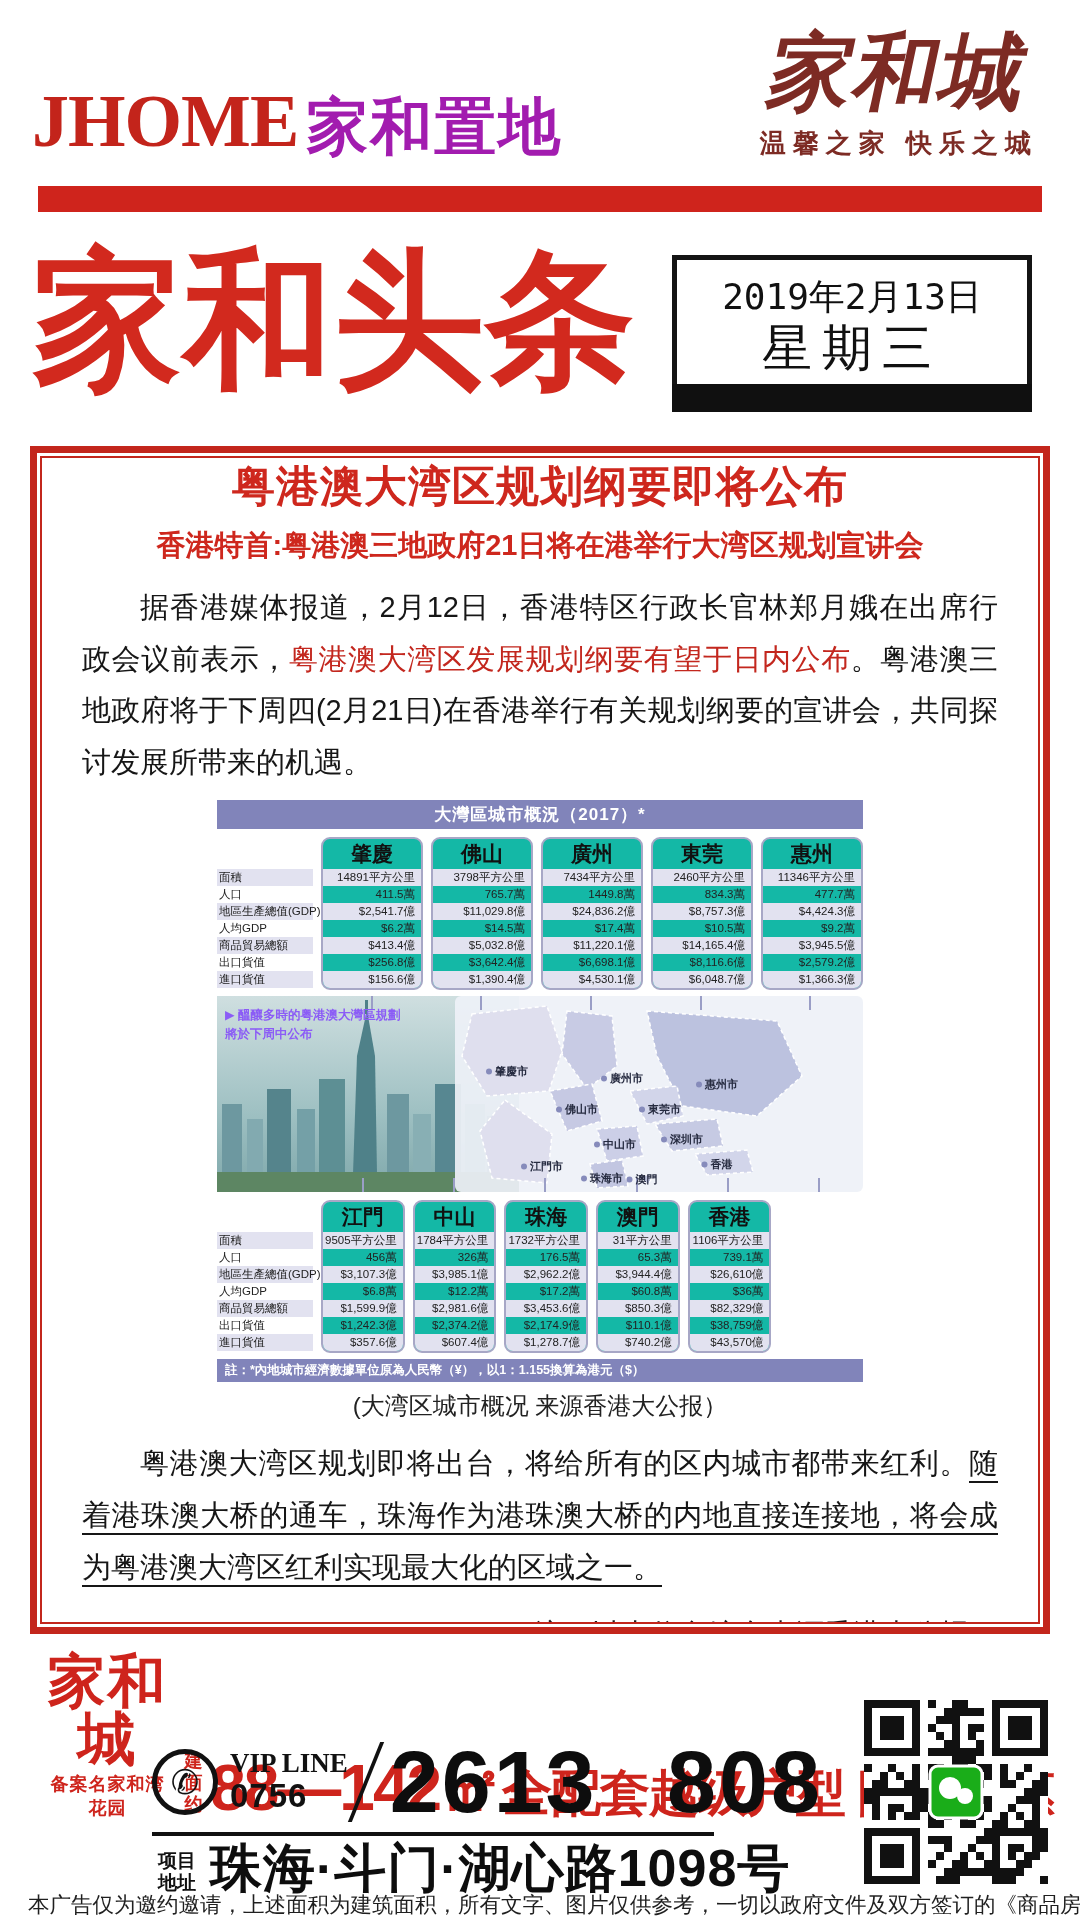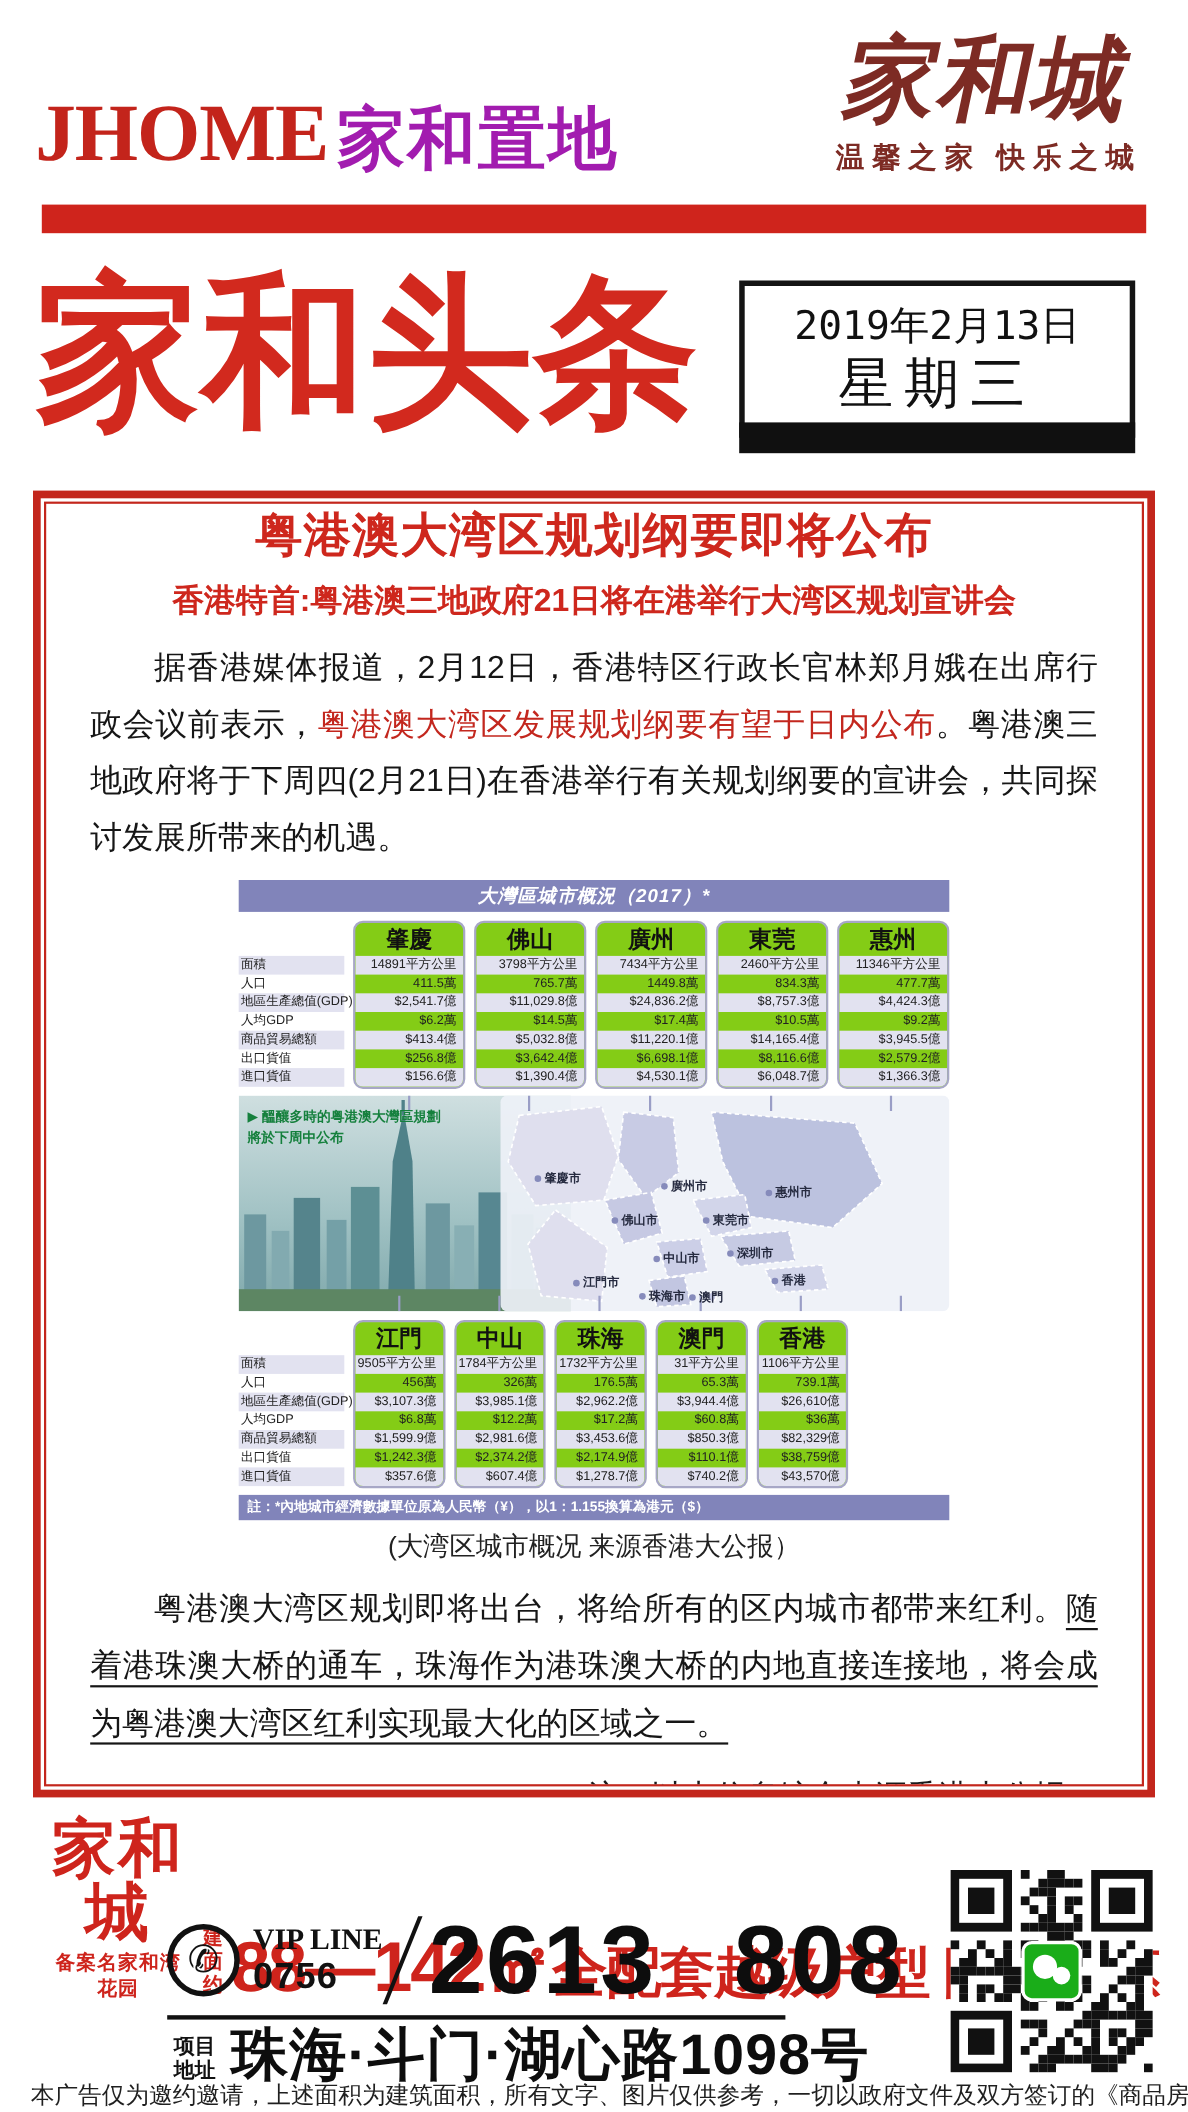--- a/index.html
+++ b/index.html
@@ -27,35 +27,35 @@
   #content-inner{position:absolute;left:3px;right:3px;top:3px;bottom:3px;border:2px solid #c3261c;padding-top:0;overflow:hidden;}
   .art-title{font-size:43px;font-weight:900;color:#ce271d;text-align:center;letter-spacing:1px;}
   .art-sub{margin-top:10px;font-size:29px;font-weight:700;color:#ce271d;text-align:center;}
   p.body{margin:16px 40px 0;font-size:29px;line-height:1.78;color:#161616;text-indent:2em;text-align:justify;}
   .red-inline{color:#c3271e;}
   .ul-span{text-decoration:underline;text-underline-offset:8px;}
   .note{float:right;color:#1a1a1a;text-indent:0;}
   .caption{margin-top:8px;text-align:center;font-size:24px;color:#222;}
   
   #infographic{width:646px;margin:12px auto 0;}
-  .ig-title{background:#8184ba;color:#fff;font-size:17px;font-weight:700;text-align:center;padding:3px 0;letter-spacing:1px;font-style:italic;}
+  .ig-title{background:#8184ba;color:#fff;font-size:17px;font-weight:700;text-align:center;padding:3px 0;letter-spacing:1px;}
   .ig-table{display:grid;gap:0 8px;margin-top:8px;}
   .ig-table.top{grid-template-columns:96px repeat(5,1fr);}
   .ig-table.bottom{grid-template-columns:96px repeat(6,1fr);}
   .ig-labels .head{height:32px;}
   .ig-cell{height:17px;line-height:17px;font-size:11.5px;color:#222;white-space:nowrap;}
   .ig-labels .ig-cell{text-align:left;padding-left:2px;}
   .ig-cell.alt{background:#e2e2f0;}
-  .city-card{border:2px solid #a7a7c6;border-radius:9px;overflow:hidden;background:#84cc16;}
+  .city-card{border:2px solid #a7a7c6;border-radius:9px;overflow:hidden;background:#14b8a6;}
   .city-name{height:30px;line-height:30px;text-align:center;font-family:"Liberation Serif","DejaVu Serif",serif;font-weight:700;font-size:21px;color:#111;}
   .city-card .ig-cell{text-align:right;padding-right:6px;}
   .ig-map{position:relative;height:196px;margin-top:6px;}
   .ig-photo{position:absolute;left:0;top:0;width:302px;height:100%;z-index:0;}
   .ig-mapsvg{position:absolute;left:0;top:0;width:100%;height:100%;z-index:1;}
-  .map-anno{position:absolute;left:8px;top:10px;width:185px;font-size:12.5px;font-weight:700;color:#15803d;line-height:1.5;z-index:3;}
+  .map-anno{position:absolute;left:8px;top:10px;width:185px;font-size:12.5px;font-weight:700;color:#8b5cf6;line-height:1.5;z-index:3;}
   .map-label{position:absolute;font-size:11px;font-weight:700;color:#262b40;transform:translate(-50%,-50%);white-space:nowrap;z-index:2;display:flex;align-items:center;gap:3px;}
   .map-label::before{content:'';width:6px;height:6px;border-radius:50%;background:#868bbb;flex:none;}
   .ig-note{margin-top:6px;background:#8184ba;color:#fff;font-size:12.5px;font-weight:700;padding:3px 8px;}
   
   #promo-row{position:absolute;left:44px;top:1652px;width:1010px;display:flex;align-items:flex-end;}
   .brand{text-align:center;}
   .brand-name{font-size:58px;font-weight:900;color:#ce241c;line-height:1;letter-spacing:2px;}
   .brand-sub{font-size:18px;font-weight:700;color:#ce241c;margin-top:4px;letter-spacing:1px;}
   .jm{margin:0 4px 4px 10px;font-size:18px;font-weight:700;color:#ce241c;line-height:1.2;text-align:center;}
   .big-offer{font-weight:900;color:#ce241c;line-height:1;white-space:nowrap;}

